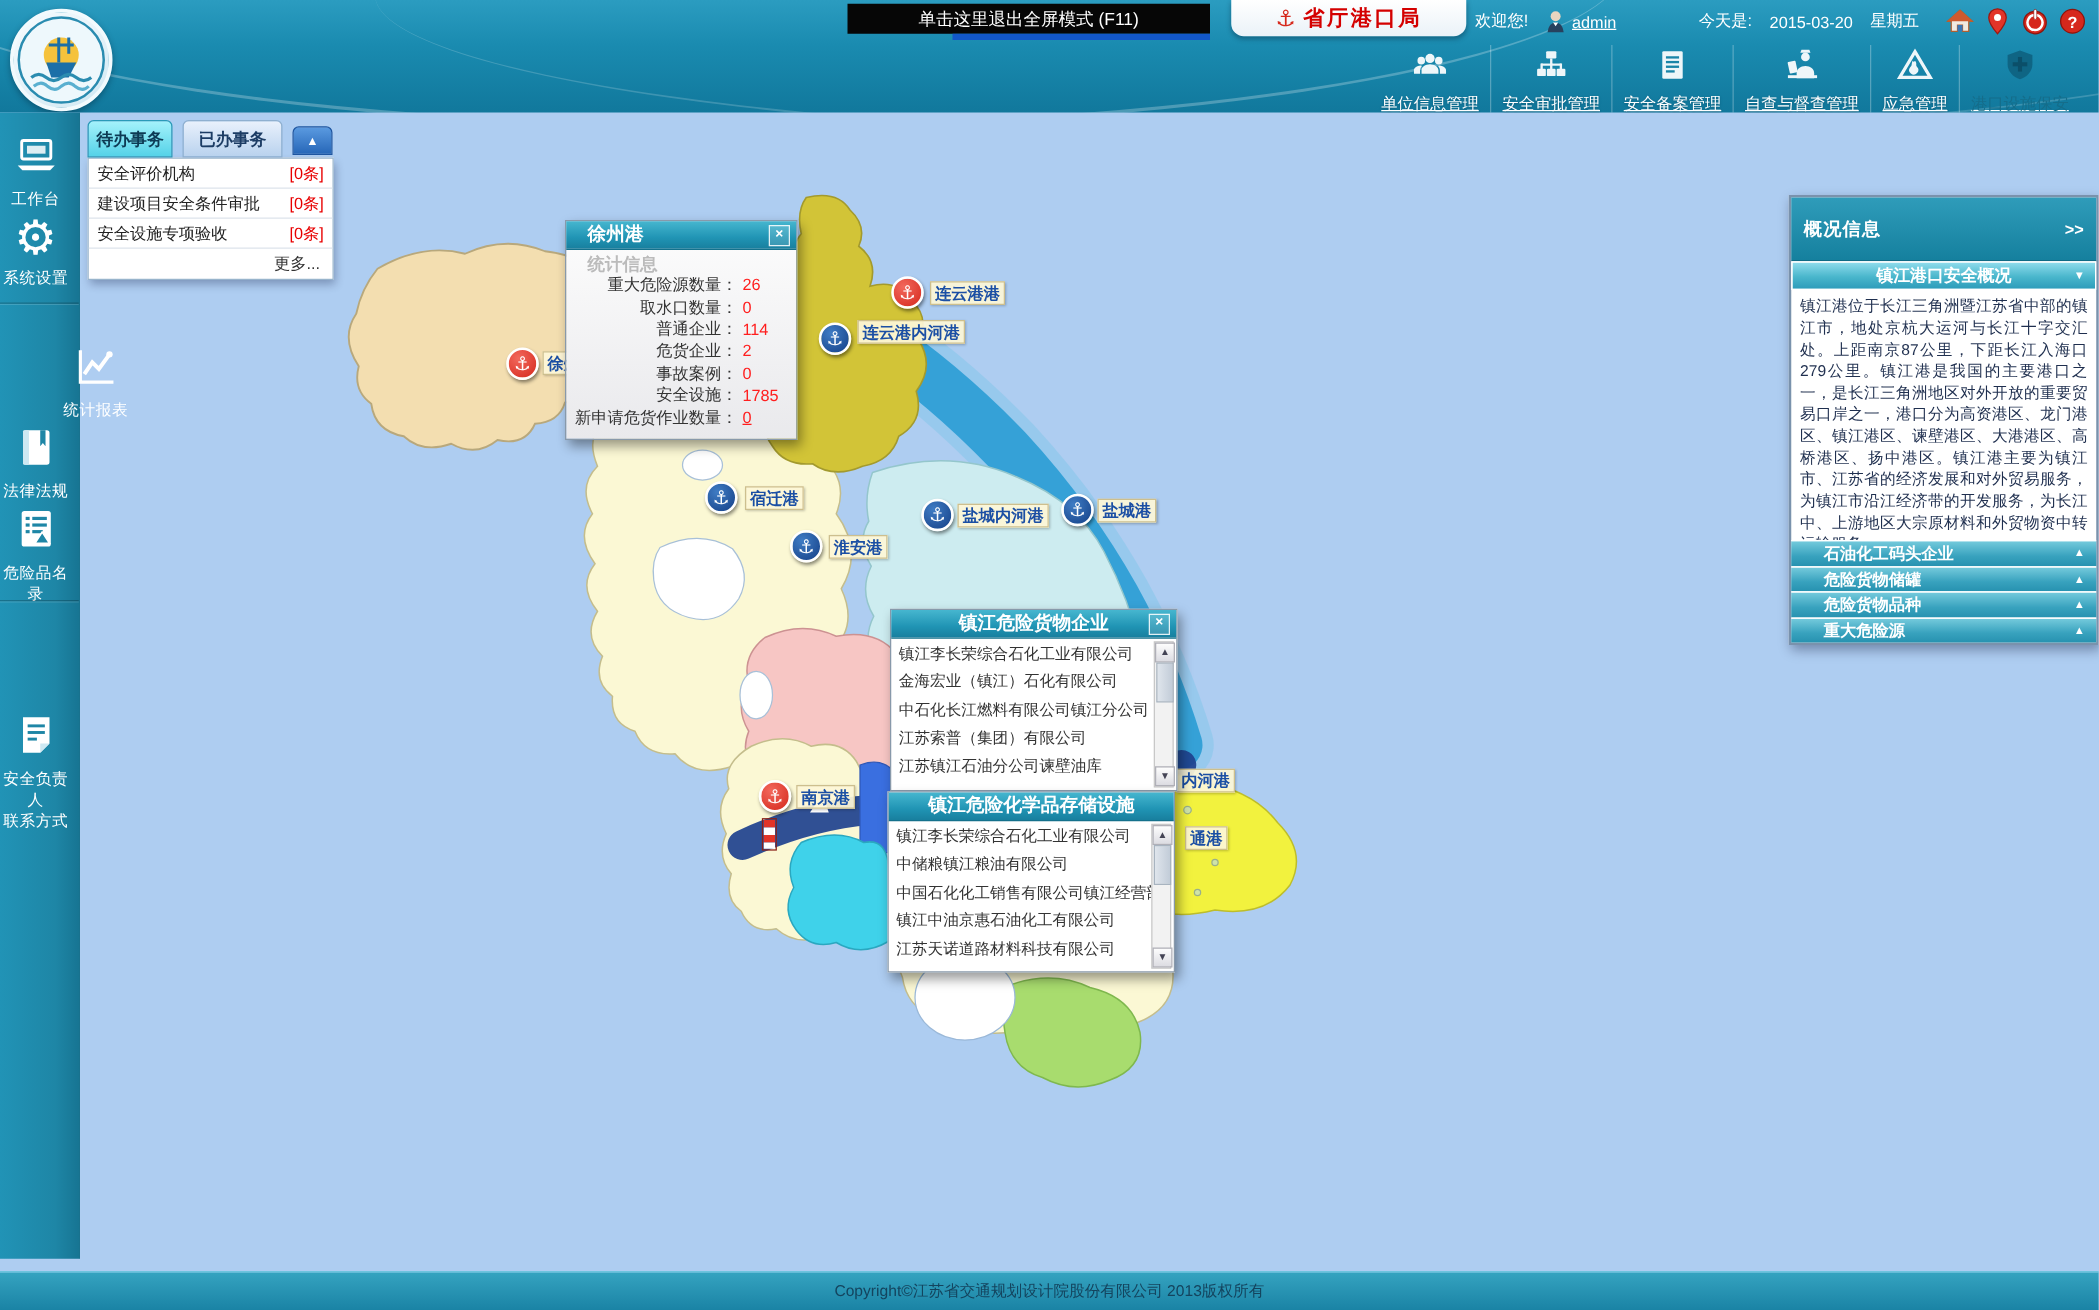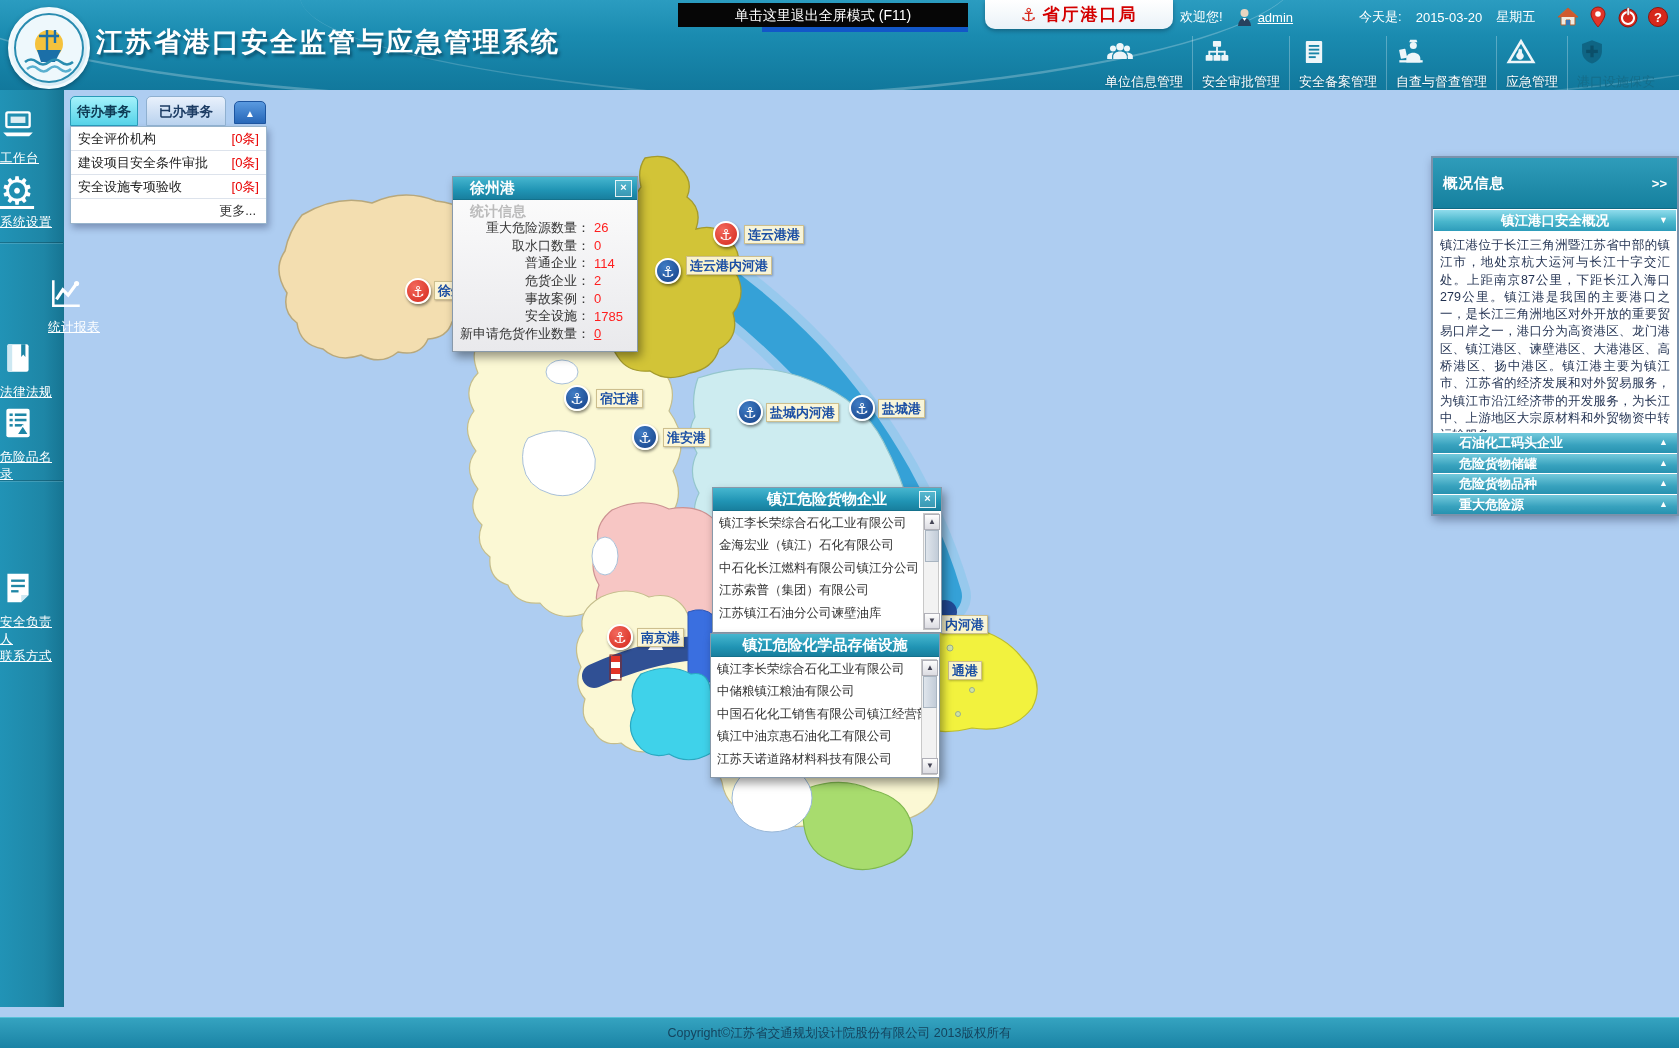--- a/index.html
+++ b/index.html
@@ -42,34 +42,35 @@
   .org-badge .txt{color:#d40000;font-weight:bold;font-size:17px;letter-spacing:2px;}
   .top-right{position:absolute;left:1180px;top:6px;height:22px;display:flex;align-items:center;color:#fff;font-size:13px;white-space:nowrap;}
   .top-right .sp{margin-right:10px;}
   .avatar-ic{width:15px;height:18px;margin:0 6px 0 4px;}
   .admin-link{color:#fff;text-decoration:underline;margin-right:66px;cursor:pointer;}
   .date-grp{margin-right:14px;}
   .mini-ic{width:22px;height:22px;margin-left:8px;cursor:pointer;display:inline-block;}
   
   .topnav{position:absolute;left:1096px;top:36px;display:flex;z-index:51;}
   .topnav .item{
-    padding:2px 9px 0 9px;text-align:left;color:#fff;cursor:pointer;
+    padding:2px 9px 0 9px;text-align:center;color:#fff;cursor:pointer;
     border-left:1px solid rgba(255,255,255,.28);
+    text-decoration:underline;
   }
   .topnav .item:first-child{border-left:none;}
   .topnav .item .ic{width:30px;height:28px;margin:0 auto;}
   .topnav .item .lbl{font-size:13px;margin-top:3px;white-space:nowrap;text-shadow:0 1px 2px rgba(0,40,60,.4);}
   .topnav .item.disabled .lbl{color:#1d7染;color:#156d8a;text-shadow:none;}
   
   .sidebar{
     position:absolute;left:0;top:90px;width:63px;height:917px;z-index:50;
     background:linear-gradient(90deg,#2193b6 0%,#1e86a6 70%,#177593 100%);
     border-right:1px solid rgba(0,0,0,.22);
   }
-  .side-item{position:absolute;left:0;width:57px;text-align:left;color:#fff;cursor:pointer;text-decoration:underline;}
+  .side-item{position:absolute;left:0;width:57px;text-align:center;color:#fff;cursor:pointer;}
   .side-item .sic{width:36px;height:36px;margin:0 auto;}
   .side-item .slbl{font-size:12.5px;margin-top:4px;letter-spacing:.5px;}
   .side-sep{position:absolute;left:0;width:63px;height:0;border-top:1px solid rgba(0,0,0,.22);border-bottom:1px solid rgba(255,255,255,.15);}
   .gear-glyph{font-size:38px;line-height:38px;color:#fff;}
   
   .map-svg{position:absolute;left:63px;top:90px;z-index:1;}
   .port-marker{
     position:absolute;width:26px;height:26px;border-radius:50%;border:2px solid #fff;
     box-shadow:1px 2px 3px rgba(0,0,0,.45);display:flex;align-items:center;justify-content:center;
     color:#fff;font-size:15px;line-height:15px;z-index:5;cursor:pointer;box-sizing:border-box;
@@ -373,21 +374,20 @@
   <div class="logo">
     <svg width="76" height="76" viewBox="0 0 76 76">
       <circle cx="38" cy="38" r="34" fill="#eef8fc" stroke="#2a8cb0" stroke-width="2"></circle>
       <circle cx="38" cy="34" r="14" fill="#f5c23c"></circle>
       <path d="M26 40 L50 40 L44 52 L30 52 Z" fill="#1b6fa8"></path>
       <path d="M36 20 L36 40 M28 26 L48 26 M44 20 L44 33" stroke="#1b6fa8" stroke-width="2.4" fill="none"></path>
       <path d="M14 52 q6 -5 12 0 q6 5 12 0 q6 -5 12 0 q6 5 12 0" stroke="#2a8cb0" stroke-width="2.5" fill="none"></path>
       <path d="M16 59 q6 -5 11 0 q6 5 11 0 q6 -5 11 0 q6 5 11 0" stroke="#5ab0d0" stroke-width="2.5" fill="none"></path>
     </svg>
   </div>
-  <div class="app-title">江苏省港口安全监管与应急管理系统</div>
   <div class="fullscreen-bar">单击这里退出全屏模式 (F11)</div>
   <div class="fullscreen-under"></div>
   <div class="org-badge">
     <span class="anch">⚓</span>
     <span class="txt">省厅港口局</span>
   </div>
   <div class="top-right">
     <span class="sp">欢迎您!</span>
     <svg class="avatar-ic" viewBox="0 0 15 18">
       <circle cx="7.5" cy="5" r="4" fill="#e8d5c0"></circle>

